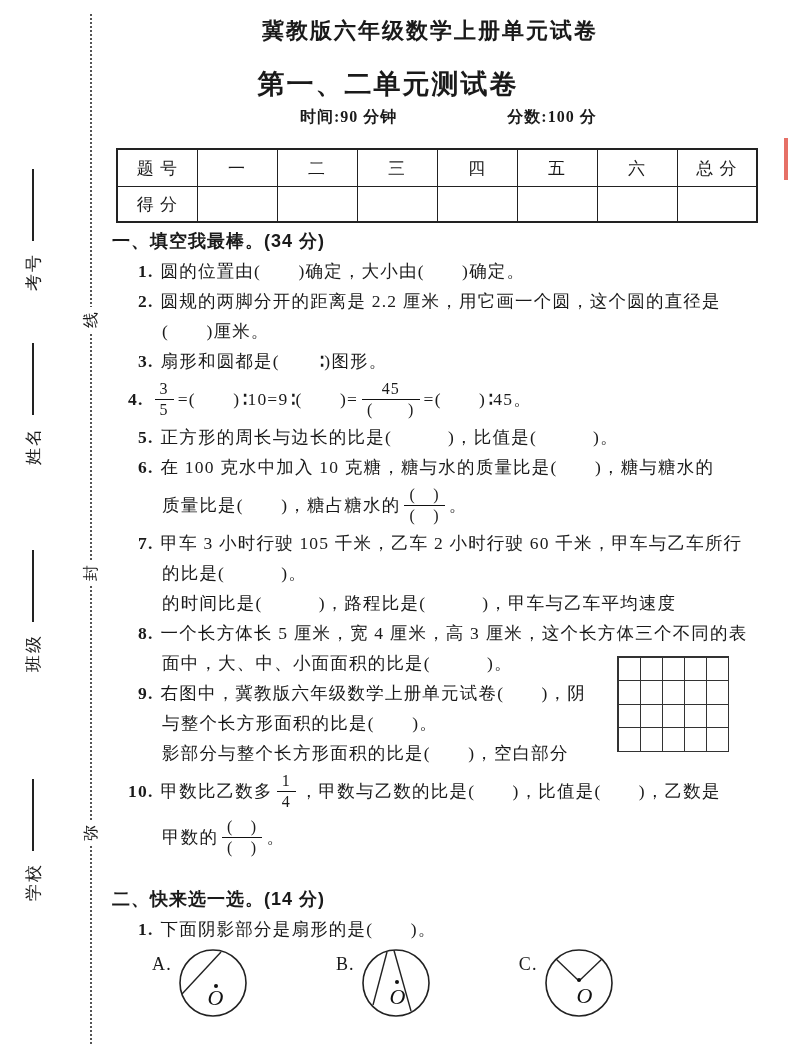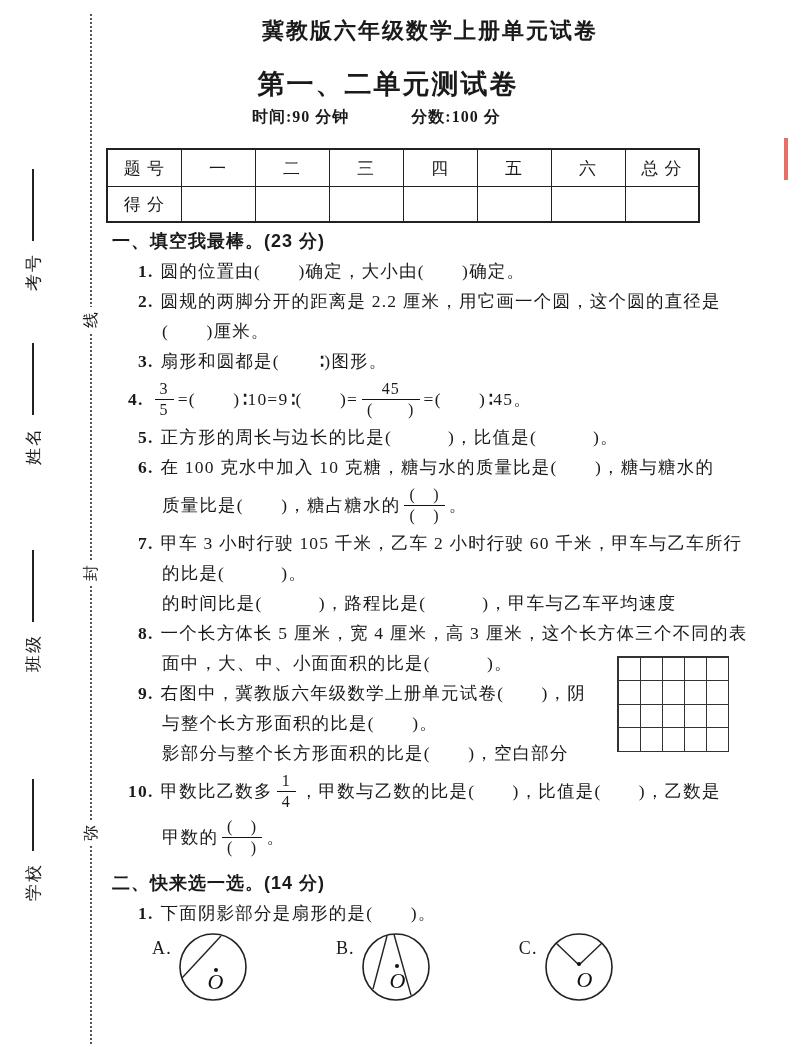--- a/index.html
+++ b/index.html
@@ -18,36 +18,36 @@
 
   
   .book-title{position:absolute;top:16px;left:90px;width:680px;text-align:center;
               font-family:"Liberation Sans","DejaVu Sans",sans-serif;
               font-size:22px;font-weight:bold;letter-spacing:2px;}
   .paper-title{position:absolute;top:66px;left:48px;width:680px;text-align:center;
                font-family:Liberation Mono, monospace;
                font-size:27px;font-weight:bold;letter-spacing:2px;}
   .meta-row{position:absolute;top:107px;left:252px;font-size:16px;font-weight:bold;
             letter-spacing:1px;}
-  .meta-row span{margin-right:62px;}
-
-  
-  .score-table{position:absolute;top:148px;left:106px;width:594px;border-collapse:collapse;
+  .meta-row span{margin-right:62px;margin-left:48px;}
+
+  
+  .score-table{position:absolute;top:148px;left:116px;width:642px;border-collapse:collapse;
                table-layout:fixed;}
   .score-table td{border:1px solid #222;text-align:center;font-size:17px;letter-spacing:1px;}
   .score-table{border:2px solid #222;}
   .score-table tr:first-child td{height:34px;}
   .score-table tr:last-child td{height:32px;}
 
   
   .content{position:absolute;top:226px;left:112px;width:652px;font-size:17.5px;
            letter-spacing:1.2px;}
   .sec-heading{font-family:"Liberation Sans","DejaVu Sans",sans-serif;
                font-size:18px;font-weight:bold;line-height:30px;letter-spacing:1px;}
-  .sec2-heading{margin-top:8px;}
+  .sec2-heading{margin-top:24px;}
   .line{line-height:30px;white-space:nowrap;}
   .qfirst{margin-left:26px;}
   .qtight{margin-left:16px;}
   .qcont{margin-left:50px;}
   .qno{font-weight:bold;margin-right:7px;}
   .frac-line{display:flex;align-items:center;min-height:46px;line-height:normal;}
   .frac{display:inline-flex;flex-direction:column;align-items:center;margin:0 4px;
         vertical-align:middle;font-size:16px;line-height:1.2;}
   .frac .n{display:block;padding:0 5px;}
   .frac .d{display:block;padding:0 5px;border-top:1.6px solid #111;}
@@ -124,21 +124,21 @@
       <td></td>
       <td></td>
       <td></td>
       <td></td>
       <td></td>
     </tr>
   </tbody>
     </table>
 
   <div class="content">
-    <div class="sec-heading">一、填空我最棒。(23 分)</div>
+    <div class="sec-heading">一、填空我最棒。(34 分)</div>
 
     <div class="line qfirst">
       <span class="qno">1.</span><span>圆的位置由(　　)确定，大小由(　　)确定。</span>
     </div>
 
     <div class="line qfirst">
       <span class="qno">2.</span><span>圆规的两脚分开的距离是 2.2 厘米，用它画一个圆，这个圆的直径是</span>
     </div>
     <div class="line qcont">(　　)厘米。</div>
 

